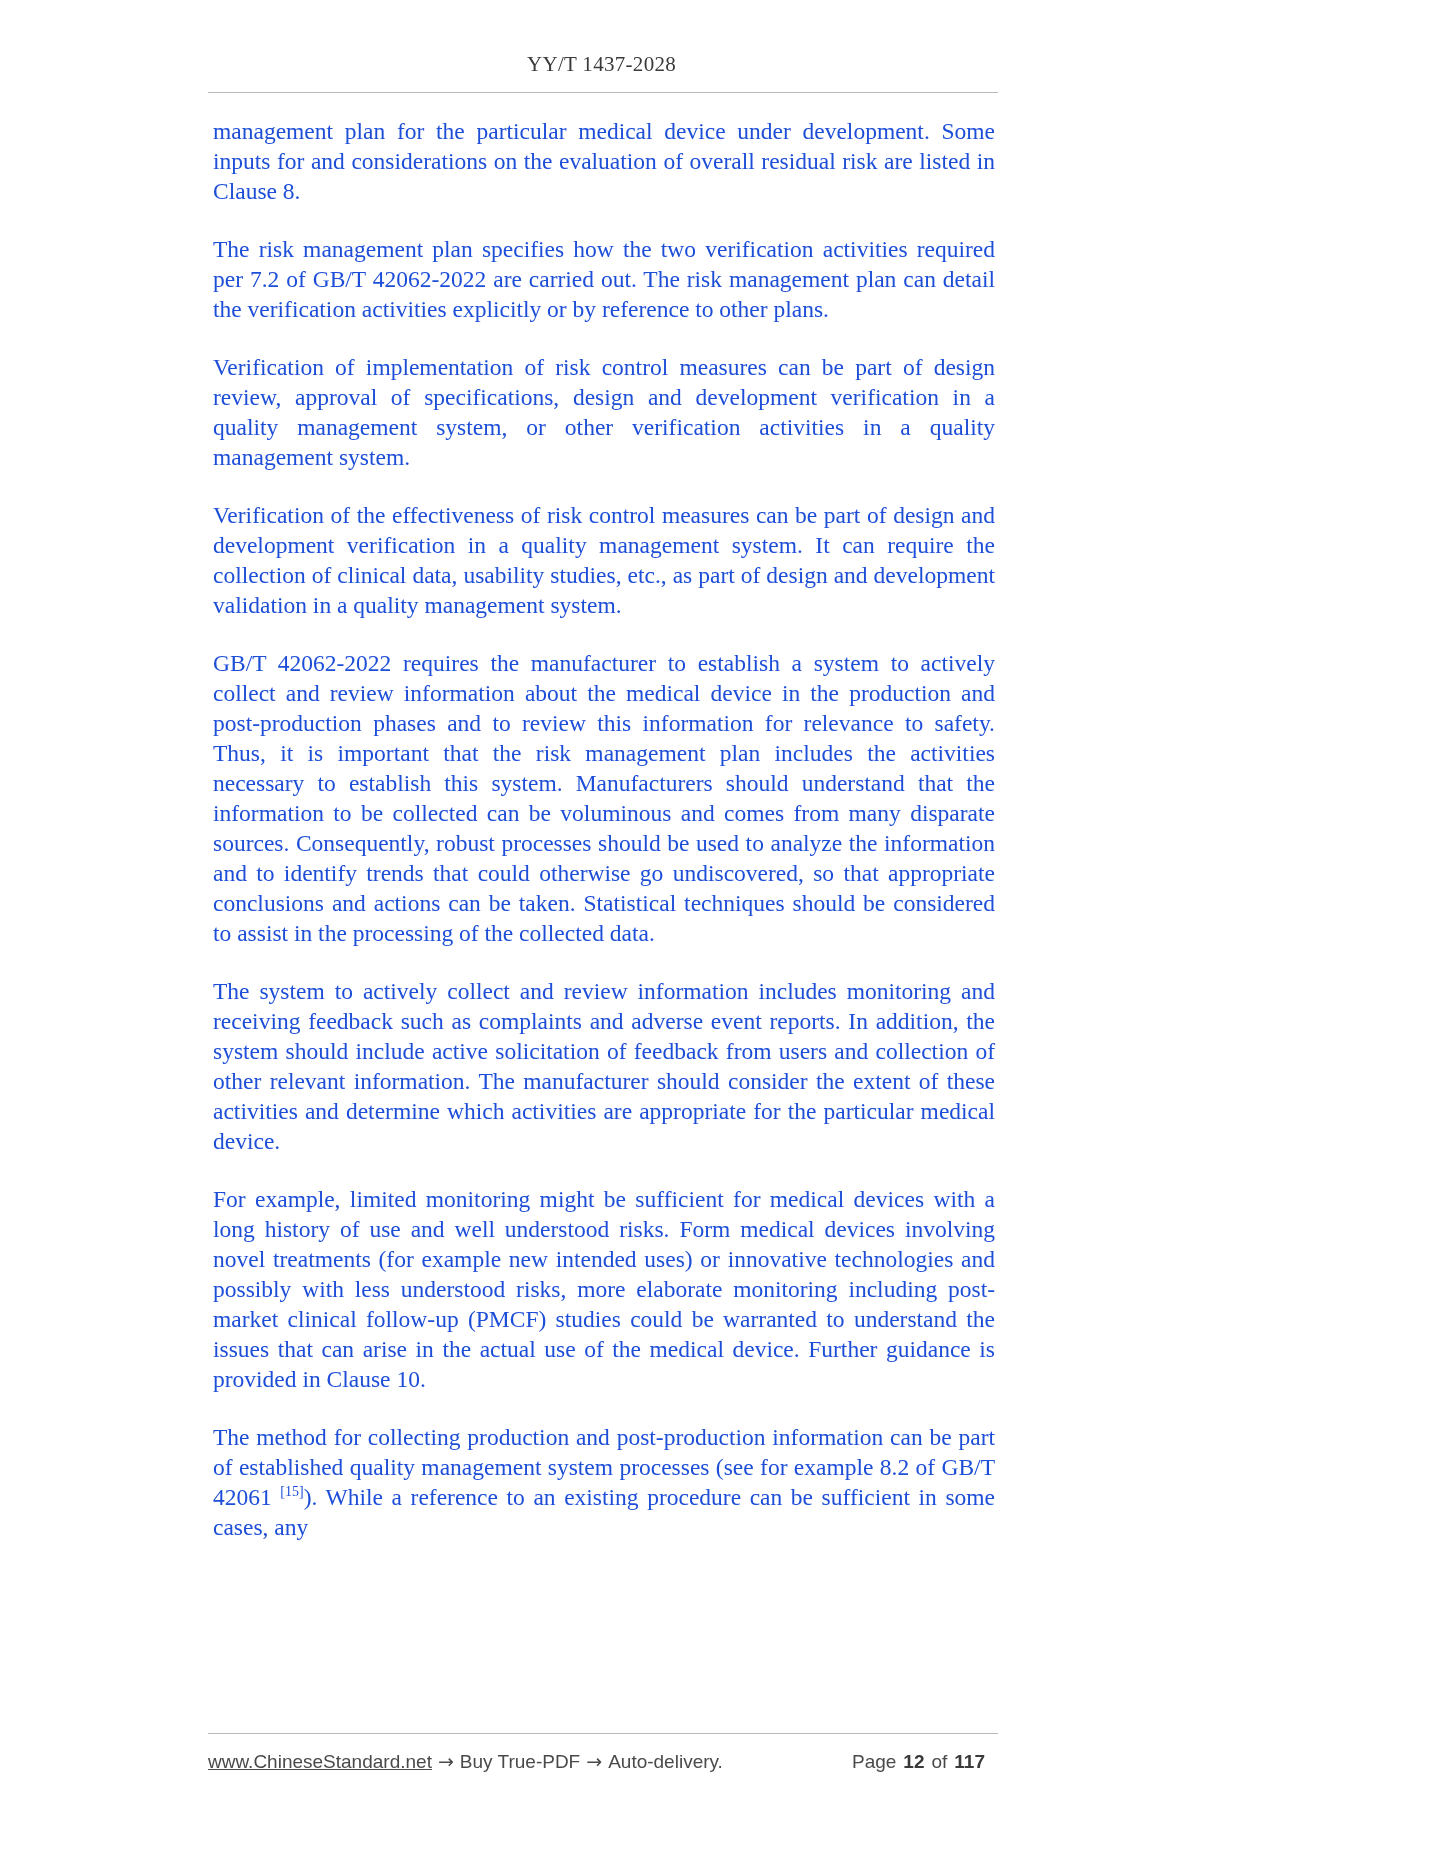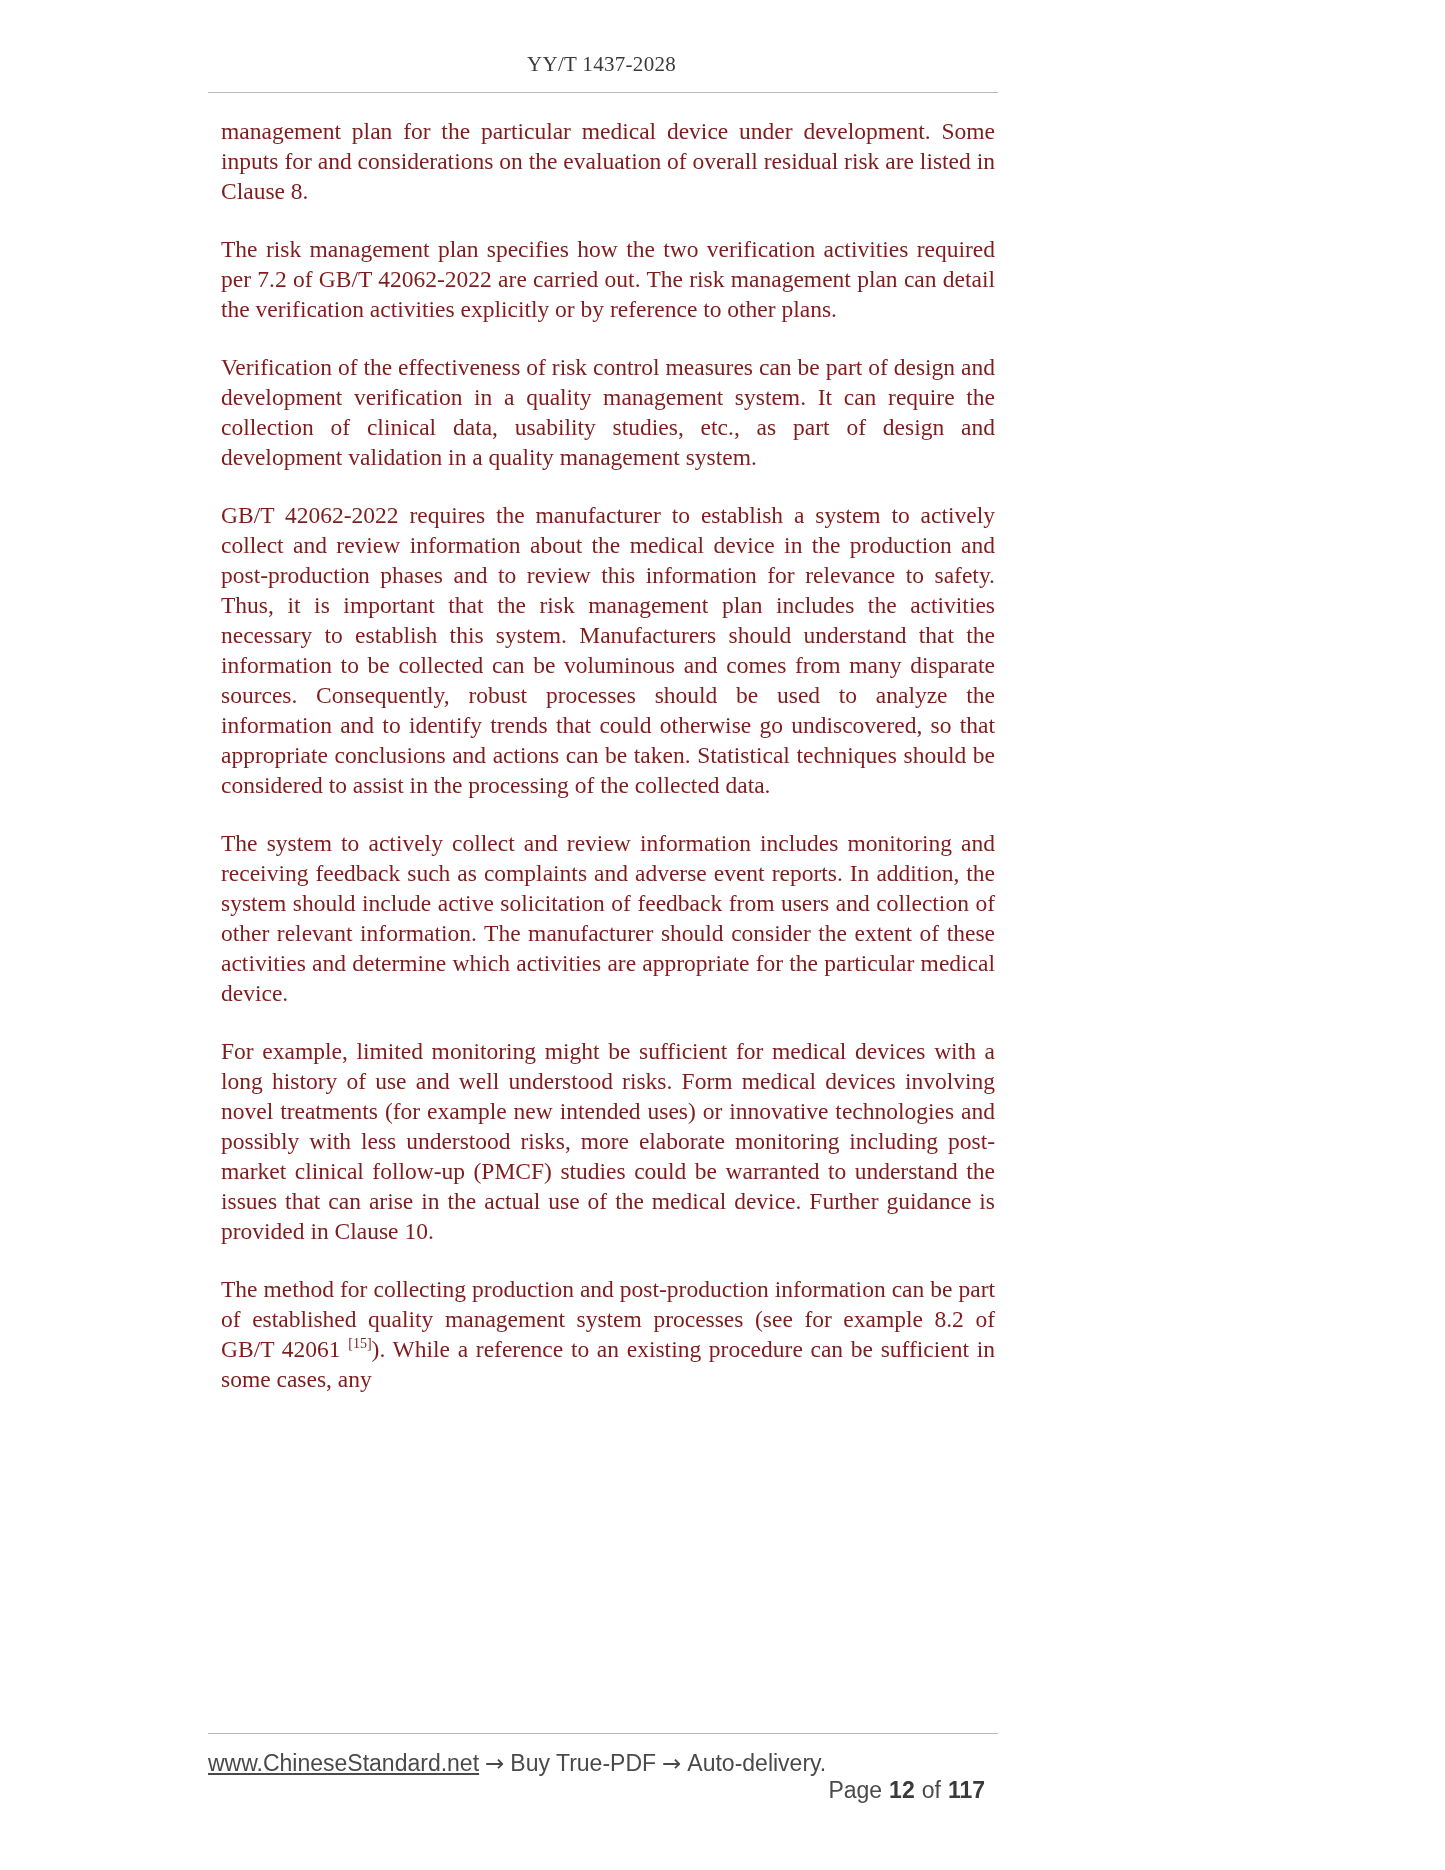--- a/index.html
+++ b/index.html
@@ -48,26 +48,26 @@
   }
 
   
   .body-block {
     position: absolute;
     left: 213px;
     top: 116px;
     width: 782px;
   }
   p.para {
-    margin: 0 0 28px 8px;
+    margin: 0 0 28px 0;
     font-size: 23.5px;
     line-height: 30px;
     text-align: justify;
     text-justify: inter-word;
-    color: #7f1d1d;
+    color: #1d4ed8;
     hyphens: none;
   }
   p.para.last {
     margin-bottom: 0;
   }
   h3.heading {
     margin: 0 0 26px 0;
     font-size: 23.5px;
     line-height: 34px;
     font-weight: bold;
@@ -91,25 +91,24 @@
     width: 790px;
     height: 1px;
     background: #b9b9b9;
   }
   .footer {
     position: absolute;
     left: 208px;
     top: 1750px;
     width: 790px;
     display: flex;
-    align-items: flex-start;
+    align-items: flex-end;
     font-family: "Liberation Sans", "DejaVu Sans", sans-serif;
-    font-size: 23px;
+    font-size: 19px;
     color: #4a4a4a;
-    flex-direction: column;
   }
   .footer-left {
     display: flex;
     align-items: baseline;
     white-space: pre;
   }
   .footer-url {
     text-decoration: underline;
     color: #4a4a4a;
   }
@@ -143,20 +142,21 @@
   </div>
   <div class="header-rule"></div>
 
   <div class="body-block">
 
     <p class="para">management plan for the particular medical device under development. Some inputs for and considerations on the evaluation of overall residual risk are listed in Clause 8.</p>
 
 
     <p class="para">The risk management plan specifies how the two verification activities required per 7.2 of GB/T 42062-2022 are carried out. The risk management plan can detail the verification activities explicitly or by reference to other plans.</p>
 
+    <p class="para">Verification of implementation of risk control measures can be part of design review, approval of specifications, design and development verification in a quality management system, or other verification activities in a quality management system.</p>
 
     <p class="para">Verification of the effectiveness of risk control measures can be part of design and development verification in a quality management system. It can require the collection of clinical data, usability studies, etc., as part of design and development validation in a quality management system.</p>
 
 
     <p class="para">GB/T 42062-2022 requires the manufacturer to establish a system to actively collect and review information about the medical device in the production and post-production phases and to review this information for relevance to safety. Thus, it is important that the risk management plan includes the activities necessary to establish this system. Manufacturers should understand that the information to be collected can be voluminous and comes from many disparate sources. Consequently, robust processes should be used to analyze the information and to identify trends that could otherwise go undiscovered, so that appropriate conclusions and actions can be taken. Statistical techniques should be considered to assist in the processing of the collected data.</p>
 
     <p class="para">The system to actively collect and review information includes monitoring and receiving feedback such as complaints and adverse event reports. In addition, the system should include active solicitation of feedback from users and collection of other relevant information. The manufacturer should consider the extent of these activities and determine which activities are appropriate for the particular medical device.</p>
 
     <p class="para">For example, limited monitoring might be sufficient for medical devices with a long history of use and well understood risks. Form medical devices involving novel treatments (for example new intended uses) or innovative technologies and possibly with less understood risks, more elaborate monitoring including post-market clinical follow-up (PMCF) studies could be warranted to understand the issues that can arise in the actual use of the medical device. Further guidance is provided in Clause 10.</p>
 

